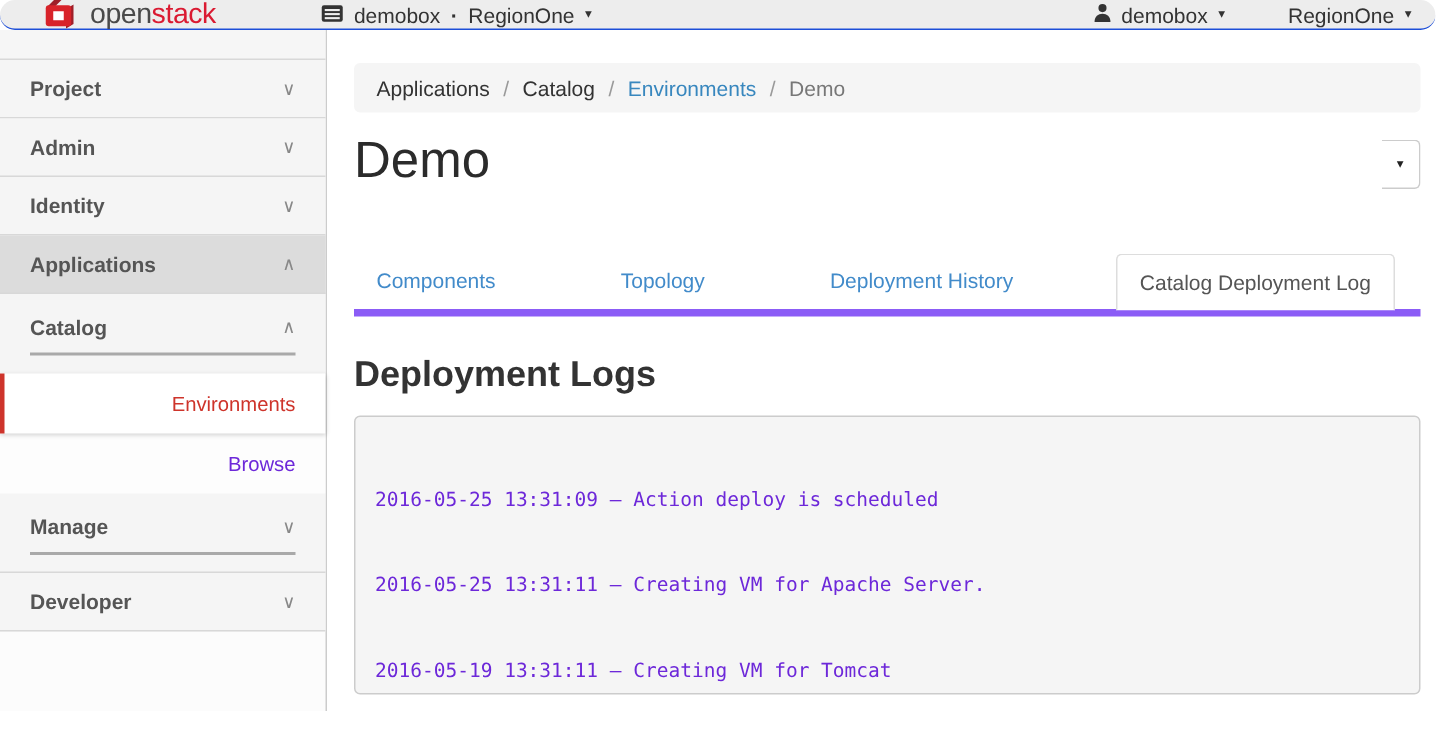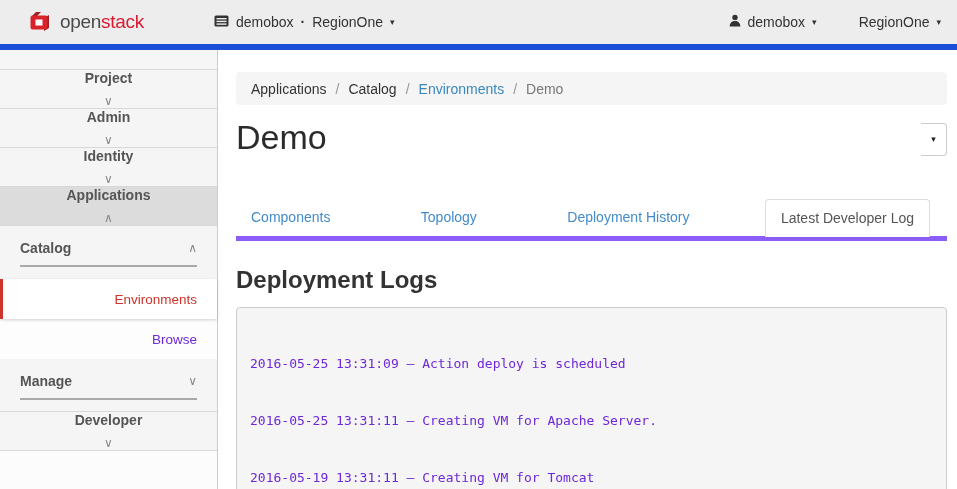--- a/index.html
+++ b/index.html
@@ -5,22 +5,22 @@
   * { box-sizing: border-box; }
   html,body { margin:0; padding:0; }
   body {
     width:957px; height:489px; overflow:hidden;
     font-family:"Liberation Sans", sans-serif; font-size:14px;
     color:#333; background:#fff;
   }
 
   
   .navbar {
-    height:50px; background:#ededed; border-bottom:6px solid #1d4ed8;
-    display:flex; align-items:center; padding:0 16px 0 28px;
+    height:20px; background:#ededed; border-bottom:1px solid #1d4ed8;
+    display:flex; align-items:center; padding:0 16px 0 28px;border-radius:16px;
   }
   .brand { display:flex; align-items:center; gap:7px; cursor:pointer; }
   .brand-text { font-size:19px; letter-spacing:-0.3px; color:#4a4a4a; }
   .brand-text .stack { color:#da1a32; }
   .context-switcher {
     display:flex; align-items:center; gap:7px; margin-left:70px;
     color:#333; cursor:pointer;
   }
   .dot-sep { font-weight:bold; }
   .nav-right { margin-left:auto; display:flex; align-items:center; gap:42px; }
@@ -29,21 +29,21 @@
 
   
   .main { display:flex; height:454px; }
 
   
   .sidebar { width:218px; flex-shrink:0; border-right:1px solid #ccc; background:#fcfcfc; }
   .side-strip { height:20px; background:#f6f6f6; border-bottom:1px solid #d8d8d8; }
   .side-section {
     height:39px; background:#f5f5f5; border-bottom:1px solid #d8d8d8;
     display:flex; align-items:center; justify-content:space-between;
-    padding:0 20px; font-weight:bold; color:#555; cursor:pointer;flex-direction:column;
+    padding:0 20px; font-weight:bold; color:#555; cursor:pointer;
   }
   .side-section.expanded { background:#dcdcdc; }
   .chev { color:#888; font-size:12px; font-weight:normal; }
   .side-group { height:53px; background:#f5f5f5; padding:14px 20px 0; font-weight:bold; color:#555; cursor:pointer; }
   .side-group.bordered { border-bottom:1px solid #d8d8d8; }
   .group-row { display:flex; align-items:center; justify-content:space-between; }
   .group-underline { margin-top:9px; height:2px; background:#a9a9a9; }
   .side-subitem {
     height:40px; background:#fdfdfd; display:flex; align-items:center;
     justify-content:flex-end; padding:0 20px; color:#6d28d9; font-size:13.5px; cursor:pointer;
@@ -217,21 +217,21 @@
           <button class="btn-caret">
               <span class="caret">▾</span>
             </button>
         </div>
       </div>
 
       <div class="tabs">
         <div class="tab">Components</div>
         <div class="tab">Topology</div>
         <div class="tab">Deployment History</div>
-        <div class="tab active">Latest Developer Log</div>
+        <div class="tab active">Catalog Deployment Log</div>
       </div>
 
       <h2 class="section-heading">Deployment Logs</h2>
 
       <div class="log-box">
         <div class="log-line"><span>2016-05-25 13:31:09 — Action deploy is scheduled</span><a class="log-link"></a></div>
         <div class="log-line"><span>2016-05-25 13:31:11 — Creating VM for Apache Server.</span><a class="log-link"></a></div>
         <div class="log-line"><span>2016-05-19 13:31:11 — Creating VM for Tomcat</span><a class="log-link"></a></div>
         
         

